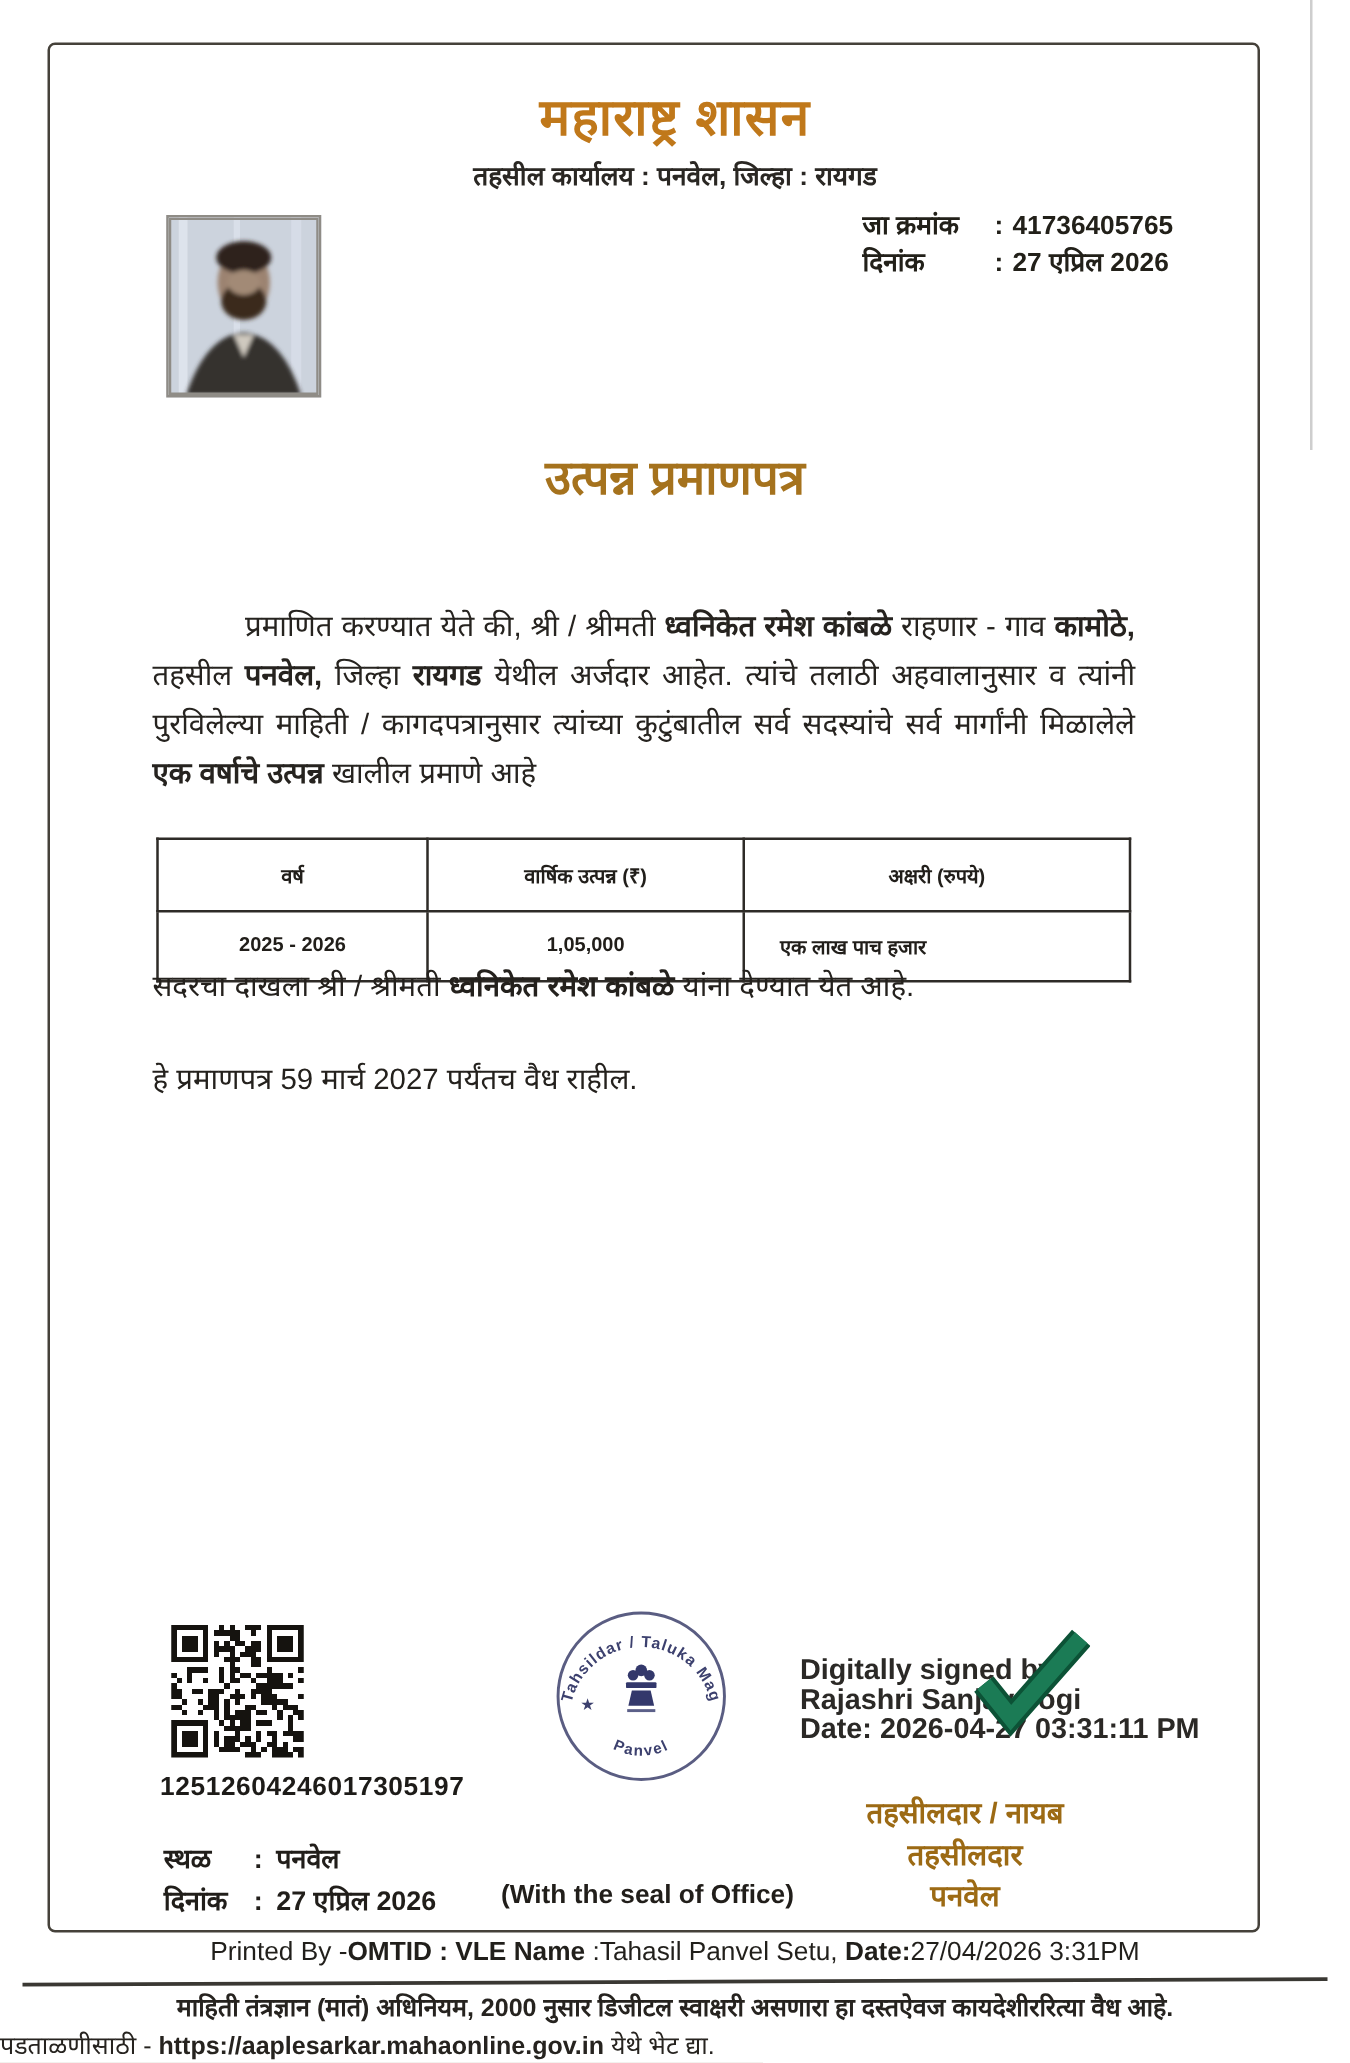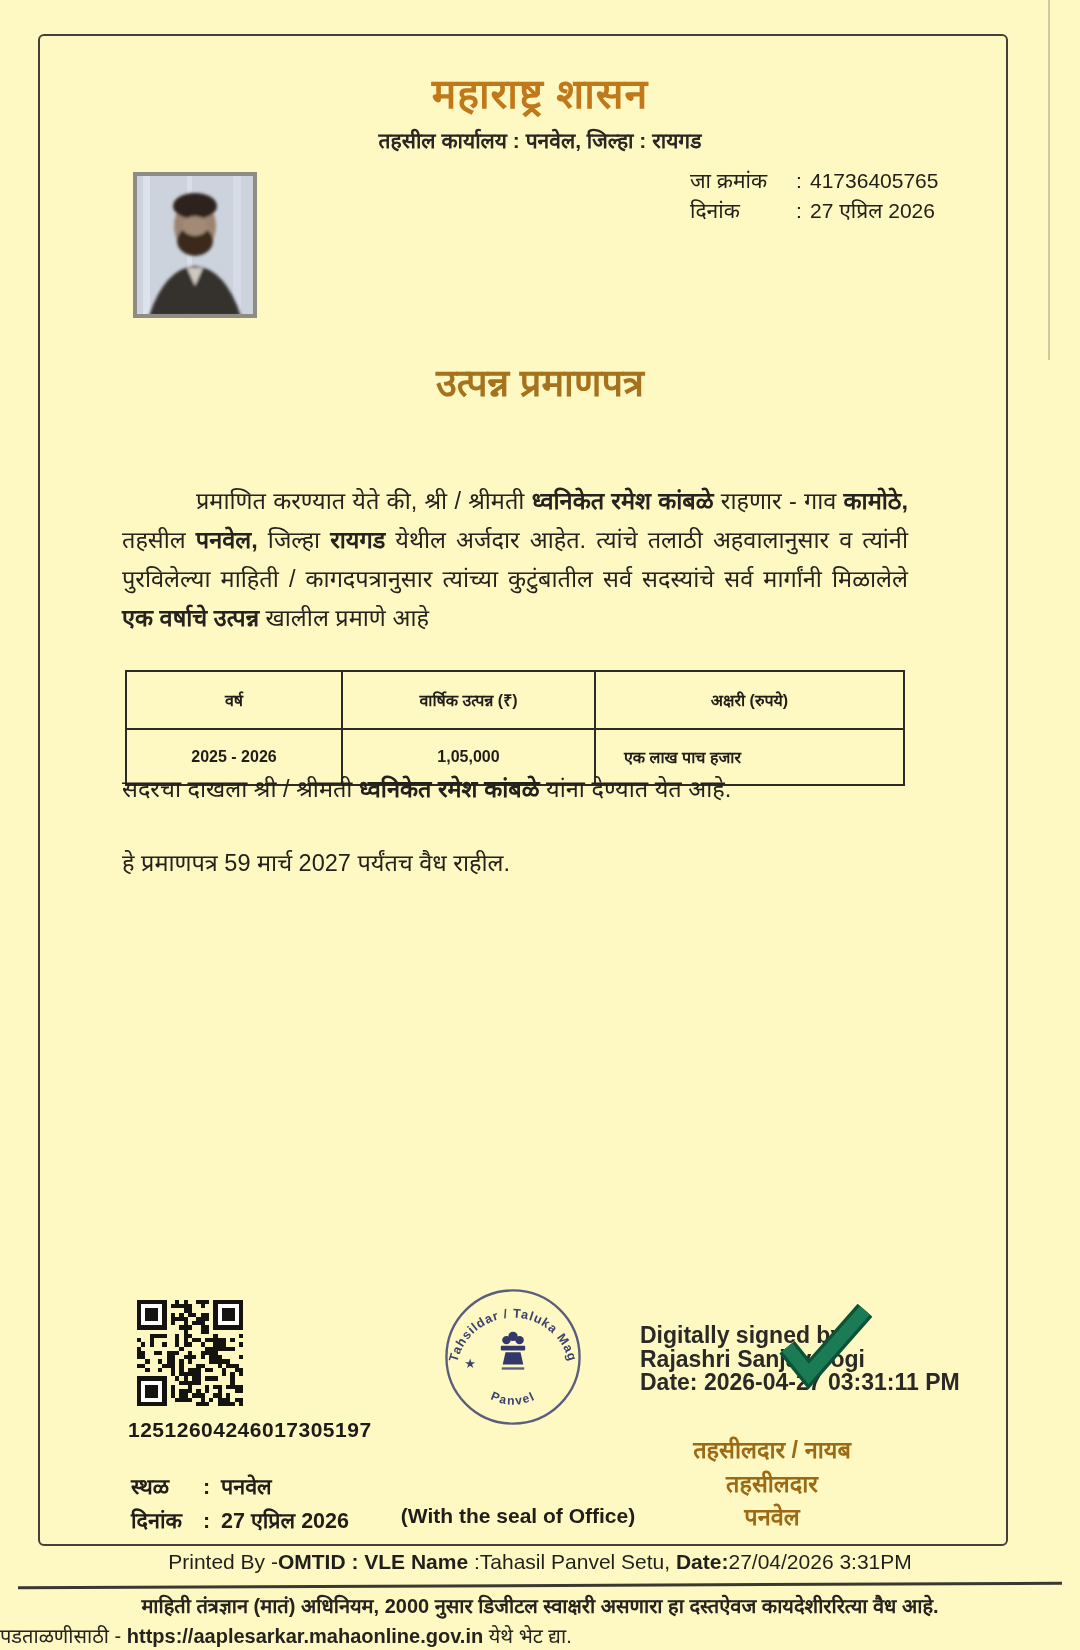--- a/index.html
+++ b/index.html
@@ -1,34 +1,34 @@
 <!DOCTYPE html>
 <html><head>
 <meta charset="utf-8">
 <style>
   html,body{margin:0;padding:0;background:#e9e7e2;}
   .page{
     position:relative; width:1080px; height:1650px; margin:0 auto;
-    background:#fef9c3; overflow:hidden;
+    background:#ffffff; overflow:hidden;
     font-family:"Liberation Sans", sans-serif; color:#24211d;
   }
   .frame{
     position:absolute; left:38px; top:34px; width:966px; height:1508px;
     border:2.5px solid #45413a; border-radius:6px;
   }
   .scan-edge{position:absolute; right:30px; top:0; width:2px; height:360px; background:rgba(60,60,60,0.25);}
   
   .hdr{position:absolute; left:0; top:64px; width:1080px; text-align:center;}
   .hdr-title{font-size:41px; font-weight:700; color:#c0781a; letter-spacing:1px;}
   .hdr-sub{margin-top:6px; font-size:21px; font-weight:700; color:#2a2723;}
   
   .photo{position:absolute; left:133px; top:172px; width:120px; height:142px; border:2px solid #8f8c86; background:#e7eaf1;}
   .photo svg{display:block; width:100%; height:100%;}
   
-  .meta{position:absolute; left:690px; top:166px; font-size:21px; font-weight:400; color:#222019;}
+  .meta{position:absolute; left:690px; top:166px; font-size:21px; font-weight:700; color:#222019;}
   .meta-row{display:flex; line-height:30px;}
   .meta-label{width:102px;}
   .meta-sep{width:14px; text-align:center;}
   .meta-value{margin-left:4px;}
   
   .doc-title{position:absolute; left:0; top:360px; width:1080px; text-align:center; color:#a5721d; font-weight:700;}
   .doc-title .t1{font-size:38px; line-height:46px;}
   .doc-title .t2{font-size:33px; line-height:42px;}
   
   .bodytext{

